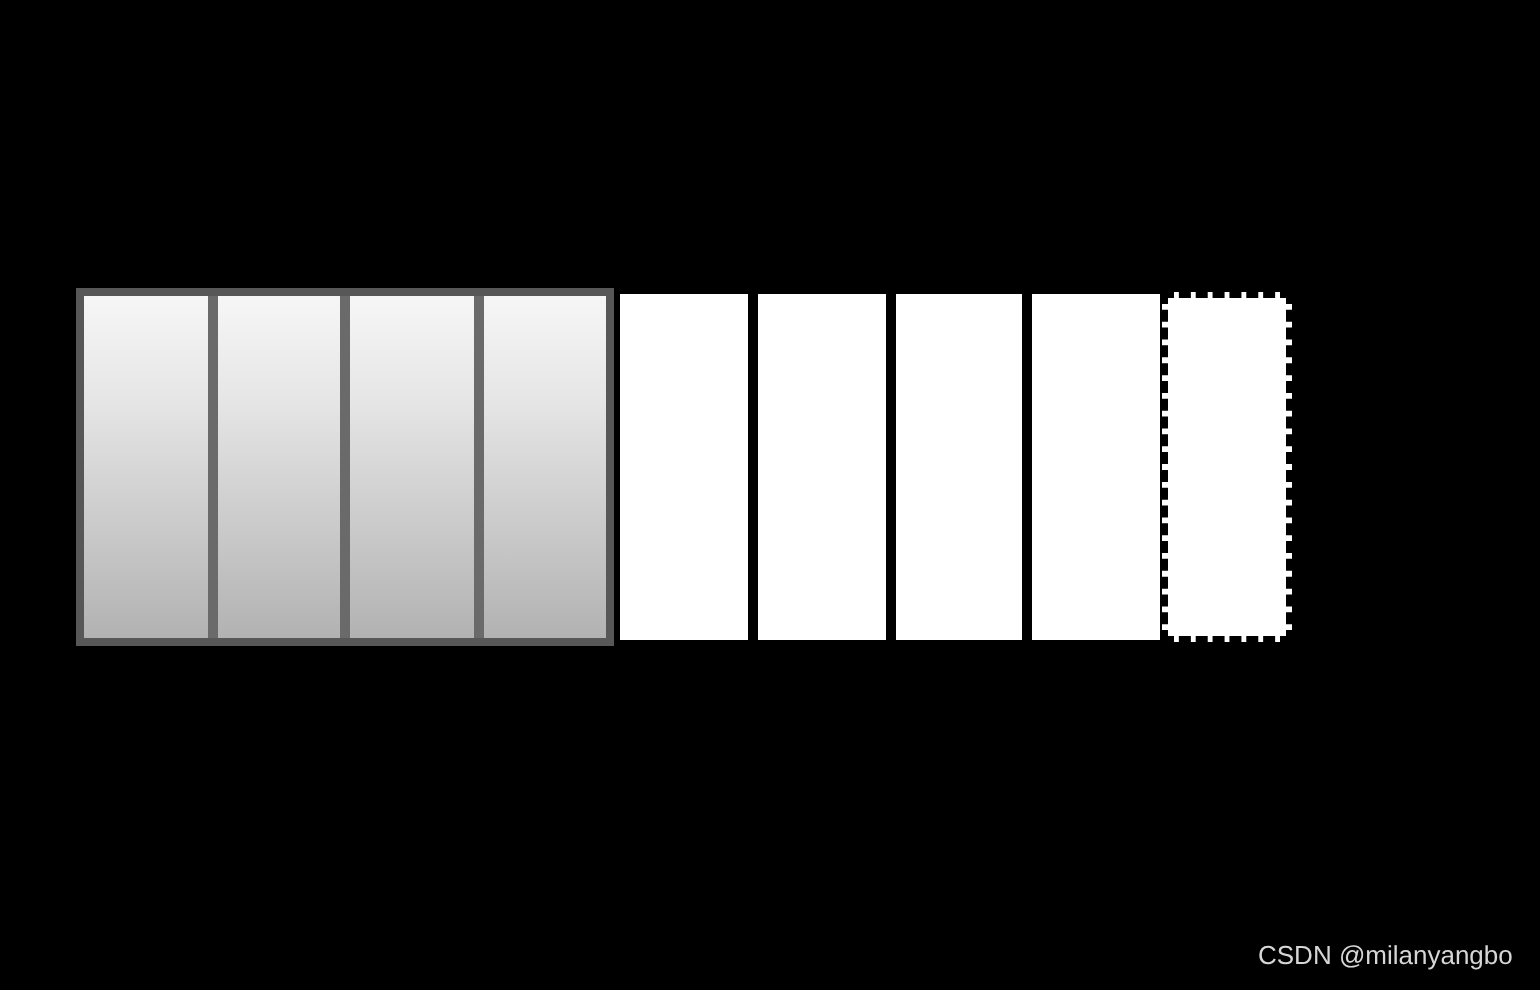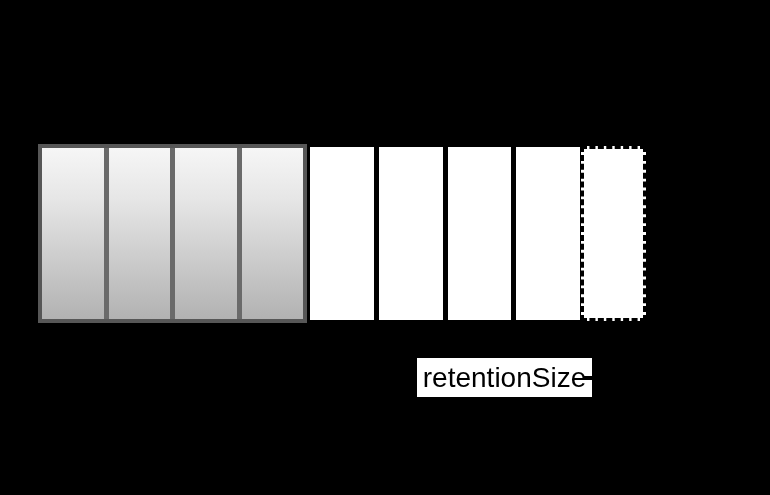--- a/index.html
+++ b/index.html
@@ -75,17 +75,17 @@
 
   <div class="white-row">
     <div class="white-block"></div>
   <div class="white-block"></div>
       <div class="white-block"></div>
       <div class="white-block"></div>
     </div>
 
   <div class="dashed-block"></div>
 
-  <div class="label-box">retentionSize</div>
   <div class="label-dash"></div>
 
+  <div class="watermark">CSDN @milanyangbo</div>
 
 </div>
 
 </body></html>

